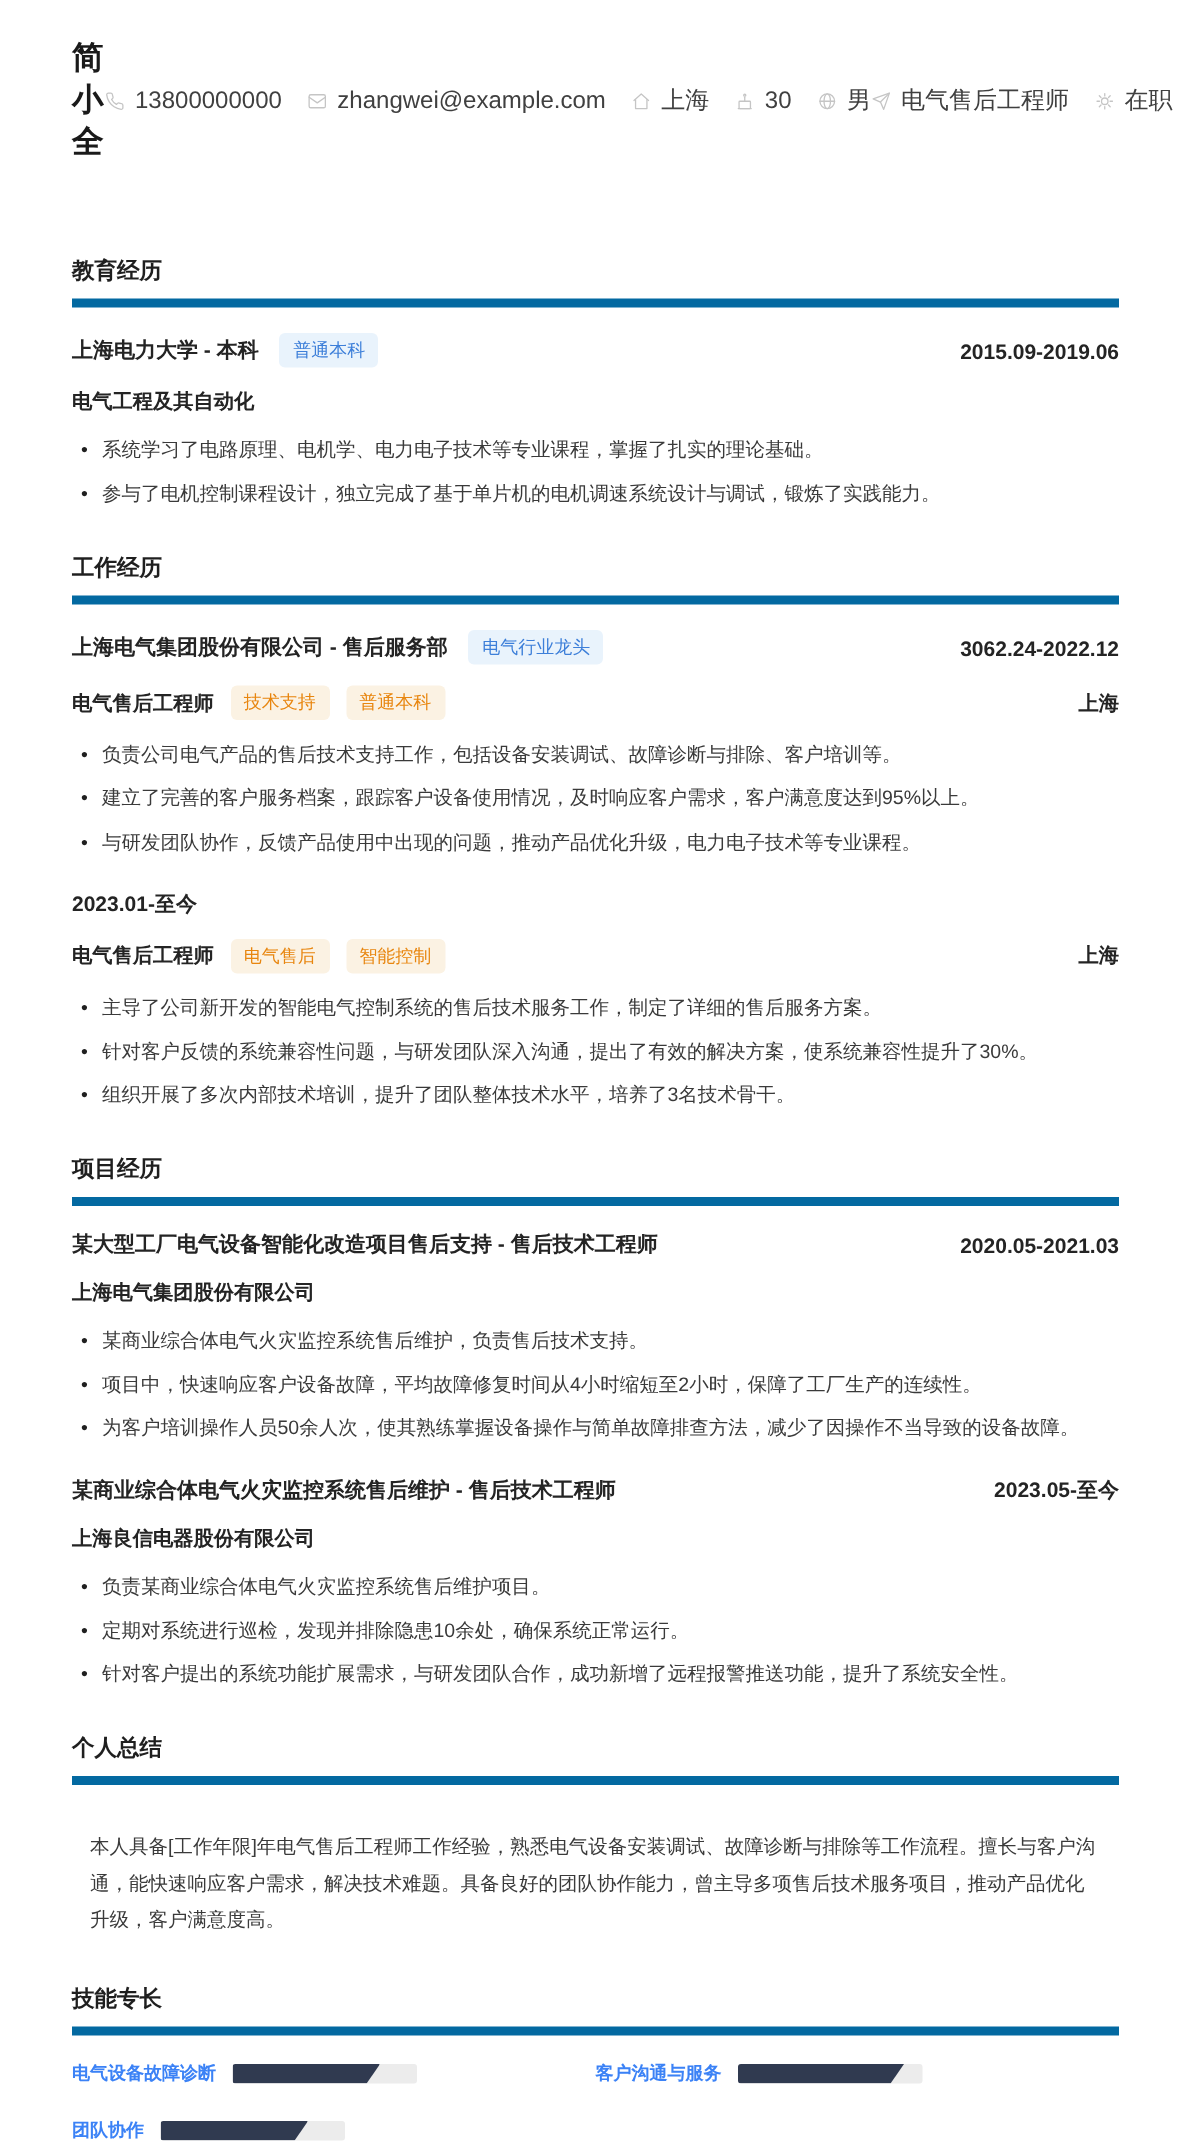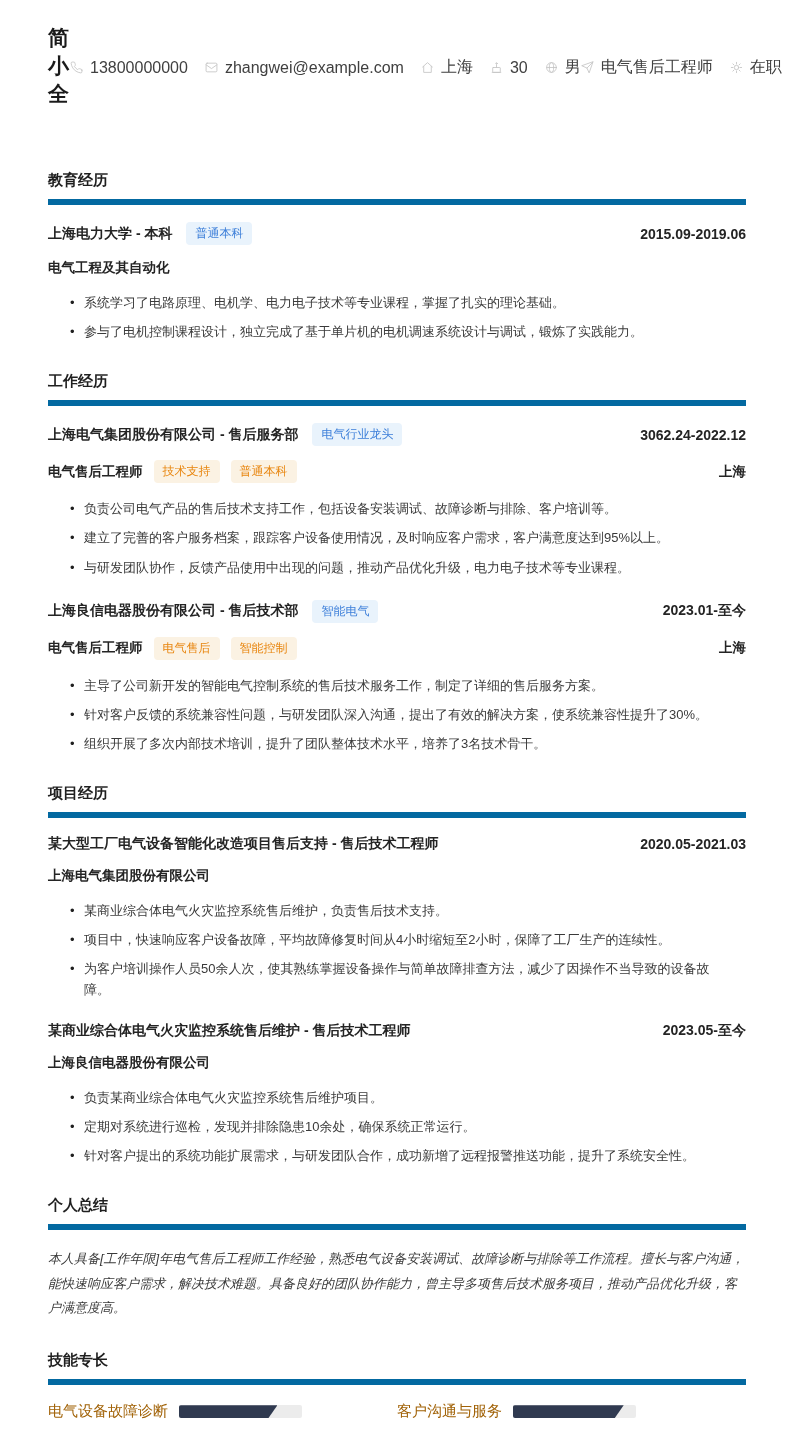--- a/index.html
+++ b/index.html
@@ -31,29 +31,29 @@
   .entry:last-child{margin-bottom:0;}
   .entry-head{display:flex;justify-content:space-between;align-items:center;margin-bottom:14px;}
   .entry-title{font-size:14px;font-weight:bold;color:#242424;display:flex;align-items:center;gap:14px;}
   .entry-date{font-size:14px;font-weight:bold;color:#242424;white-space:nowrap;}
   .entry-sub{display:flex;justify-content:space-between;align-items:center;margin-bottom:13px;}
   .role{font-size:13.5px;font-weight:bold;color:#242424;display:flex;align-items:center;gap:11px;}
   .location{font-size:13.5px;font-weight:bold;color:#242424;}
   .badge{font-size:12px;font-weight:normal;padding:3px 9px;border-radius:4px;white-space:nowrap;}
   .badge.blue{color:var(--badge-blue);background:var(--badge-blue-bg);}
   .badge.orange{color:var(--badge-orange);background:var(--badge-orange-bg);}
-  ul.bullets{list-style:none;margin:16px;padding:0;}
+  ul.bullets{list-style:none;margin:0;padding:0;}
   ul.bullets li{position:relative;padding-left:20px;font-size:13px;color:#3a3a3a;line-height:1.55;margin-bottom:9px;}
   ul.bullets li:last-child{margin-bottom:0;}
   ul.bullets li::before{content:"•";position:absolute;left:6px;top:0;color:#1f1f1f;}
-  .summary-text{font-size:13px;line-height:1.9;color:#3a3a3a;margin:0;font-style:italic;}
+  .summary-text{font-size:13px;line-height:1.9;color:#3a3a3a;margin:12px;}
   
   .skills{display:grid;grid-template-columns:1fr 1fr;row-gap:21px;}
   .skill{display:flex;align-items:center;gap:11px;}
-  .skill-label{font-size:15px;font-weight:normal;color:#a16207;white-space:nowrap;}
+  .skill-label{font-size:12px;font-weight:bold;color:#3b82f6;white-space:nowrap;}
   .skill-bar{width:123px;height:13px;background:var(--bar-track);border-radius:2px;overflow:hidden;}
   .skill-fill{height:100%;background:var(--bar-fill);clip-path:polygon(0 0,100% 0,calc(100% - 9px) 100%,0 100%);}
 </style>
 </head>
 <body>
 
 <div class="header">
   <div class="header-left">
     <div class="name">简小全</div>
 
@@ -214,24 +214,20 @@
       </div>
       <ul class="bullets">
         <li>负责公司电气产品的售后技术支持工作，包括设备安装调试、故障诊断与排除、客户培训等。</li>
         <li>建立了完善的客户服务档案，跟踪客户设备使用情况，及时响应客户需求，客户满意度达到95%以上。</li>
         <li>与研发团队协作，反馈产品使用中出现的问题，推动产品优化升级，电力电子技术等专业课程。</li>
       </ul>
     </div>
 
     <div class="entry">
       <div class="entry-head">
-        <span class="entry-title">
-          <span>上海良信电器股份有限公司 - 售后技术部</span>
-          <span class="badge blue">智能电气</span>
-        </span>
         <span class="entry-date">2023.01-至今</span>
       </div>
       <div class="entry-sub">
         <span class="role">
           <span>电气售后工程师</span>
           <span class="badge orange">电气售后</span>
           <span class="badge orange">智能控制</span>
         </span>
         <span class="location">上海</span>
       </div>

